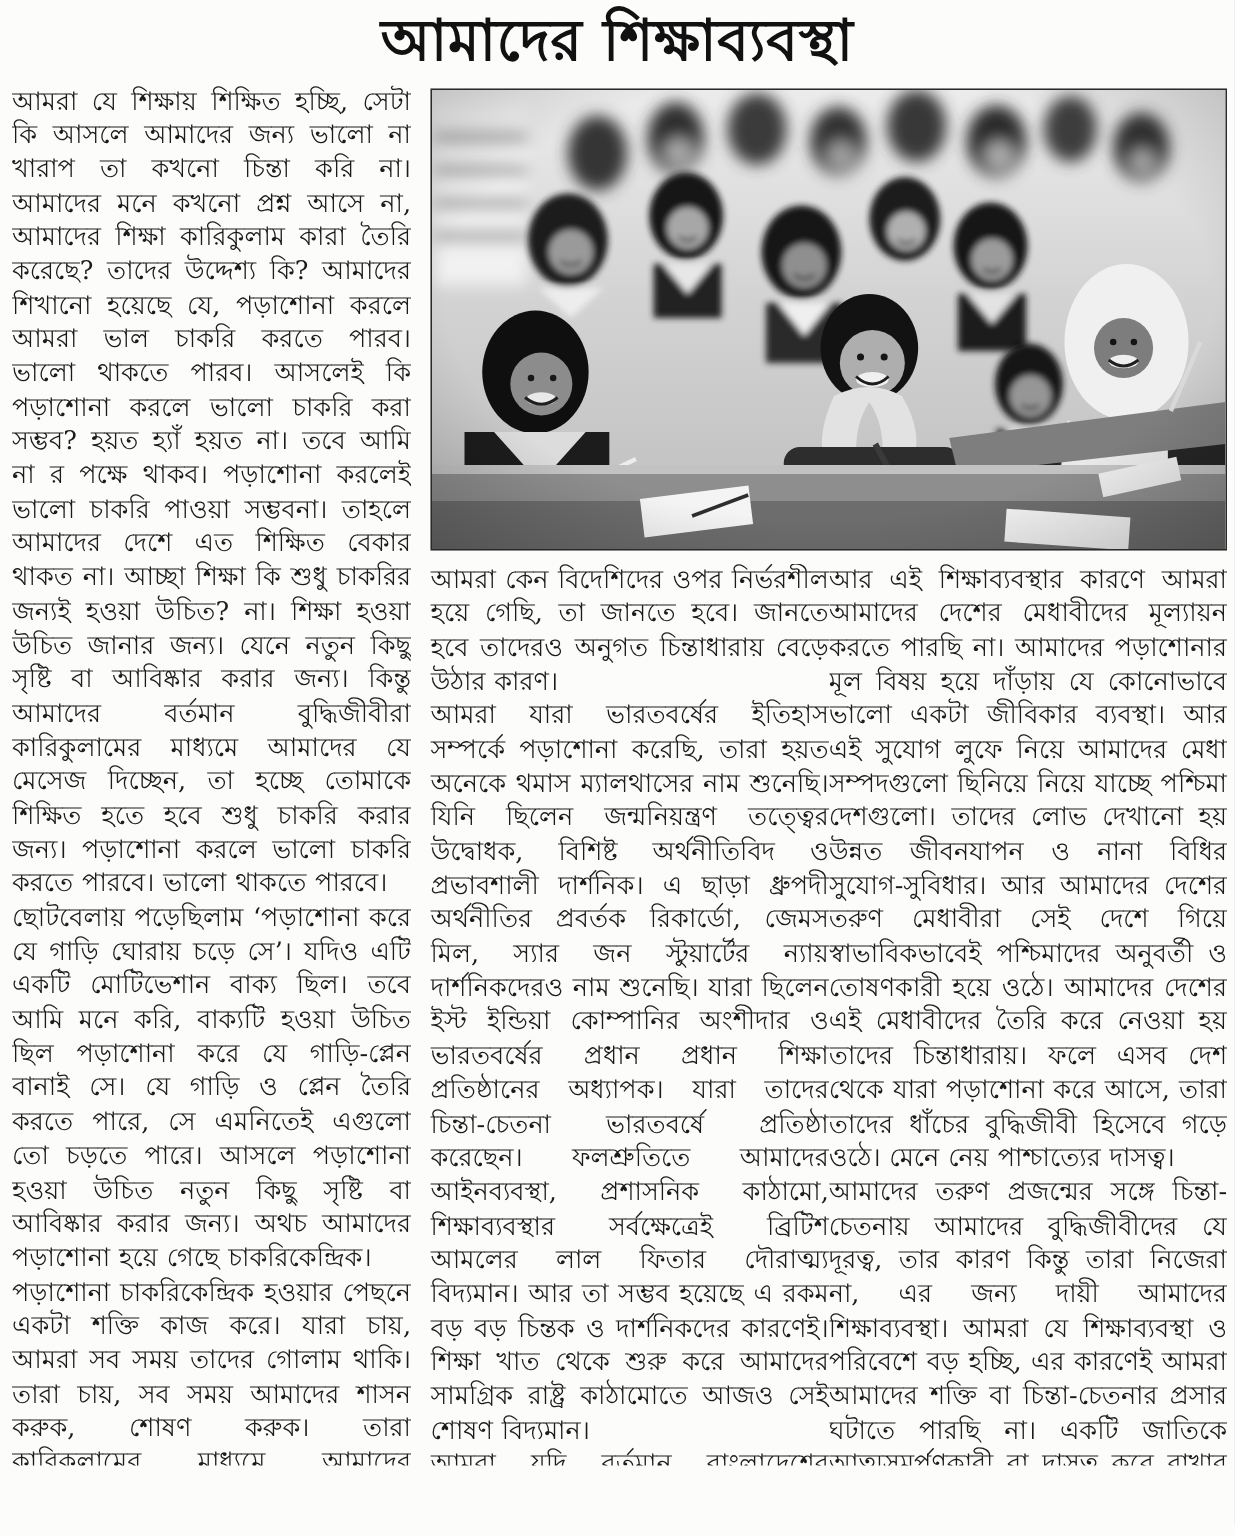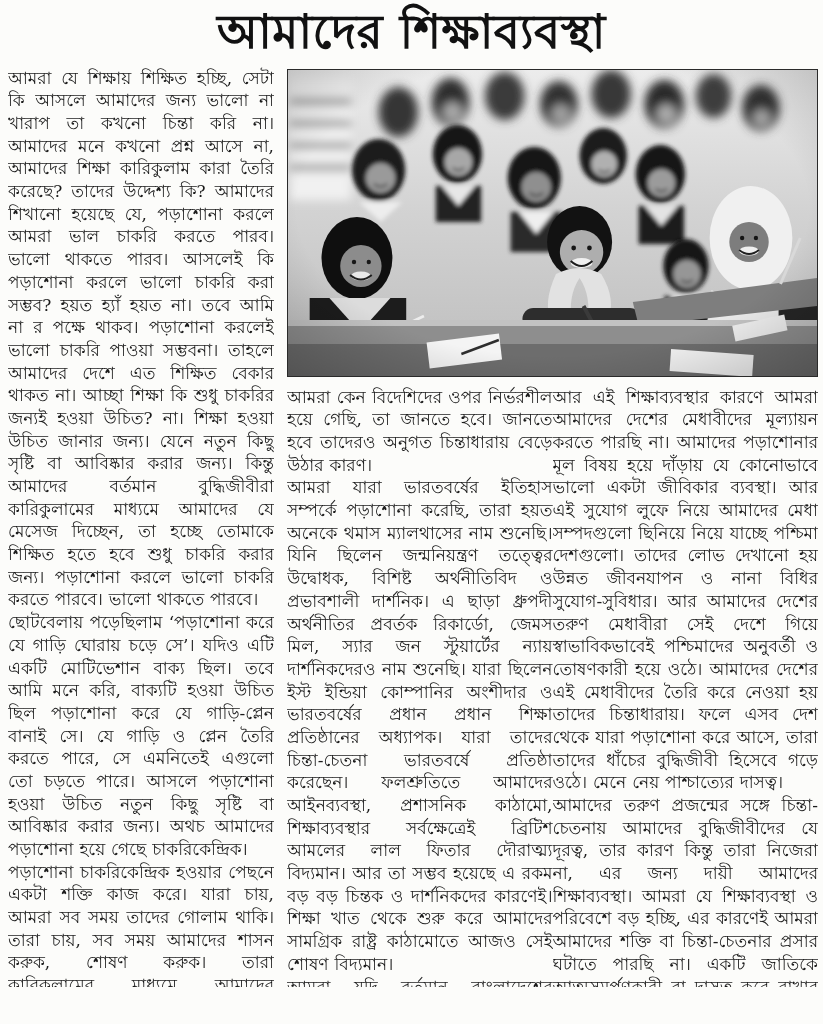--- a/index.html
+++ b/index.html
@@ -9,21 +9,21 @@
     margin:0 auto;
     background:#fcfcfa;
     color:#1b1b1b;
     font-family:"DejaVu Serif","Liberation Serif",serif;
     overflow:hidden;
     box-sizing:border-box;
   }
   .title{
     margin:6px 0 8px;
     text-align:center;
-    font-size:47px;
+    font-size:38px;
     font-weight:700;
     line-height:1.12;
     letter-spacing:0.5px;
     color:#111;
   }
   .body{
     display:flex;
     gap:13px;
     padding:0 5px 0 8px;
     height:920px;

